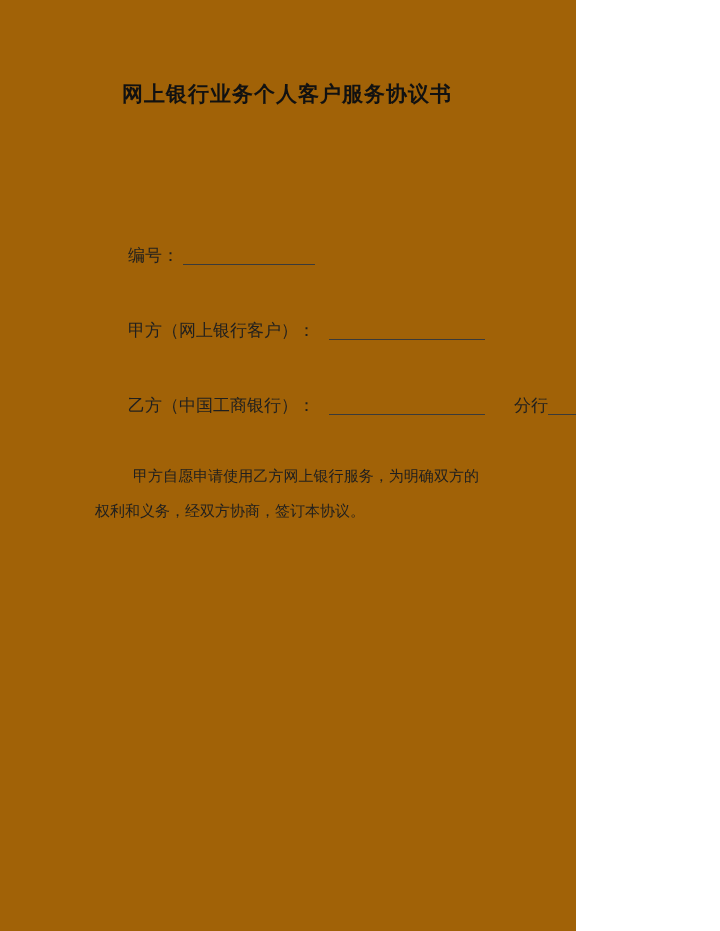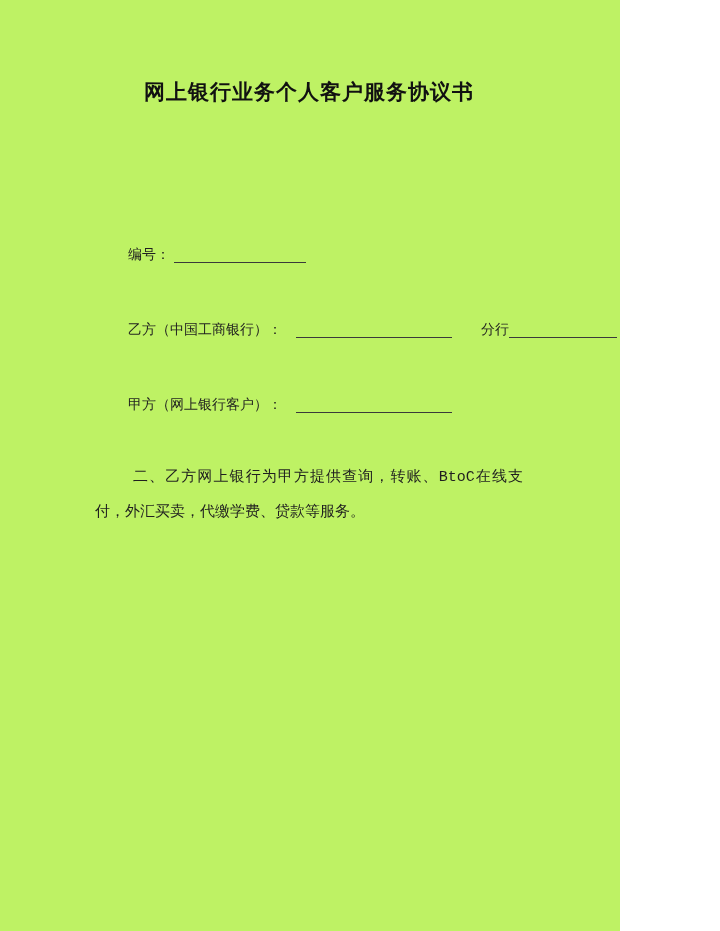--- a/index.html
+++ b/index.html
@@ -1,40 +1,40 @@
 <!DOCTYPE html>
 <html><head>
 <meta charset="utf-8">
 <style>
   * { margin: 0; padding: 0; box-sizing: border-box; }
   html, body { background: #ffffff; }
   .page {
     position: relative;
-    width: 620px;
+    width: 576px;
     height: 931px;
-    background: #bef264;
+    background: #a16207;
     overflow: hidden;
-    font-family: Liberation Mono, monospace;
+    font-family: Liberation Sans, sans-serif;
     color: #1f1f1f;
   }
   .content {
     padding-left: 95px;
     padding-right: 97px;
   }
   .doc-title {
     padding-top: 79px;
     font-size: 21px;
     line-height: 29px;
     font-weight: 700;
     text-align: center;
     letter-spacing: 1px;
     color: #111111;
   }
   .field-row {
-    font-size: 14px;
+    font-size: 17px;
     line-height: 35px;
     padding-left: 33px;
     white-space: nowrap;
   }
   .row-number  { margin-top: 130px; }
   .row-party-a { margin-top: 40px; }
   .row-party-b { margin-top: 40px; }
   .blank {
     display: inline-block;
     height: 14px;
@@ -63,27 +63,27 @@
 
 <div class="page">
   <div class="content">
 
     <h1 class="doc-title">网上银行业务个人客户服务协议书</h1>
 
     <div class="field-row row-number">
       <span>编号：</span><span class="blank blank-number"></span>
     </div>
 
+    <div class="field-row row-party-a">
+      <span>甲方（网上银行客户）：</span><span class="blank blank-party-a"></span>
+    </div>
+
     <div class="field-row row-party-b">
       <span>乙方（中国工商银行）：</span><span class="blank blank-party-b"></span><span class="branch-label">分行</span><span class="blank blank-branch"></span>
     </div>
 
-    <div class="field-row row-party-a">
-      <span>甲方（网上银行客户）：</span><span class="blank blank-party-a"></span>
-    </div>
+    <p class="para para-intro">甲方自愿申请使用乙方网上银行服务，为明确双方的权利和义务，经双方协商，签订本协议。</p>
 
 
-
-    <p class="para para-clause-2">二、乙方网上银行为甲方提供查询，转账、BtoC在线支付，外汇买卖，代缴学费、贷款等服务。</p>
 
 
   </div>
 </div>
 
 </body></html>

